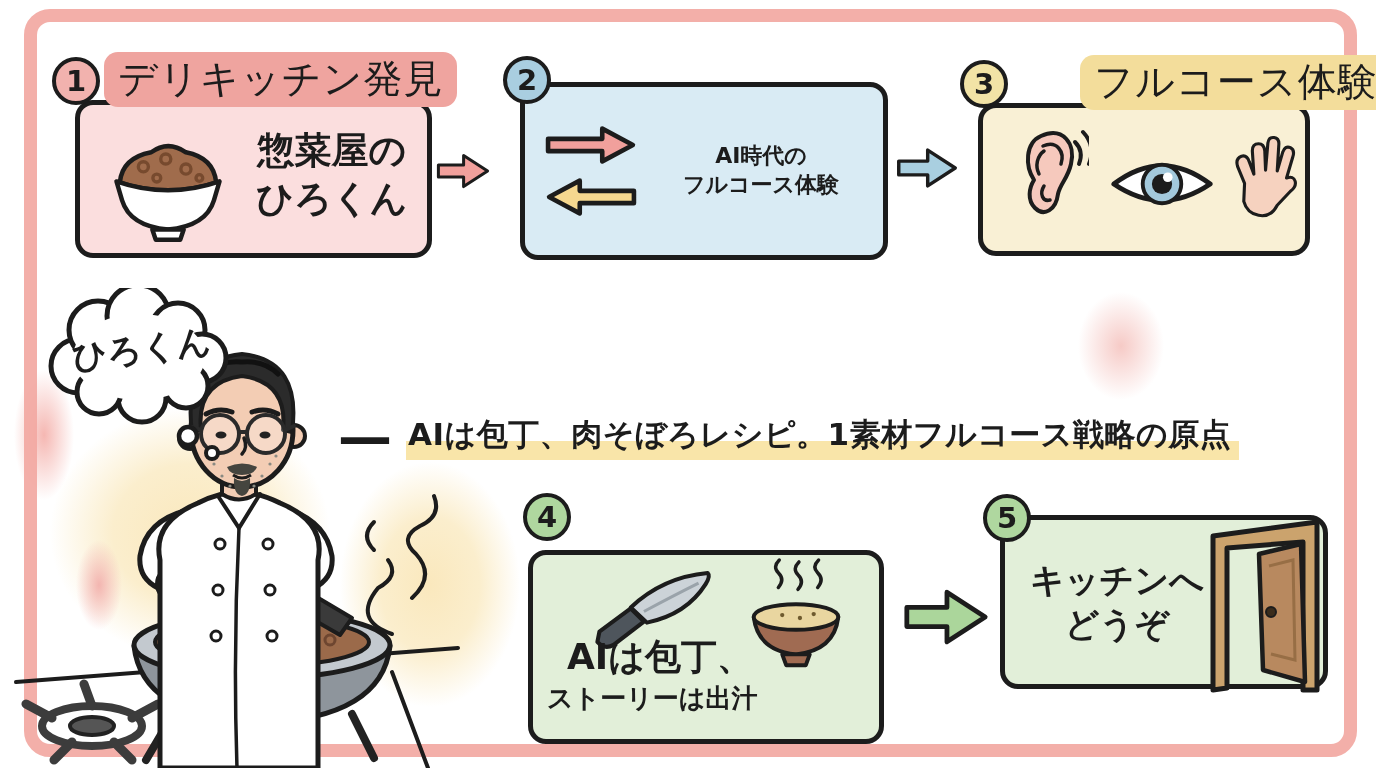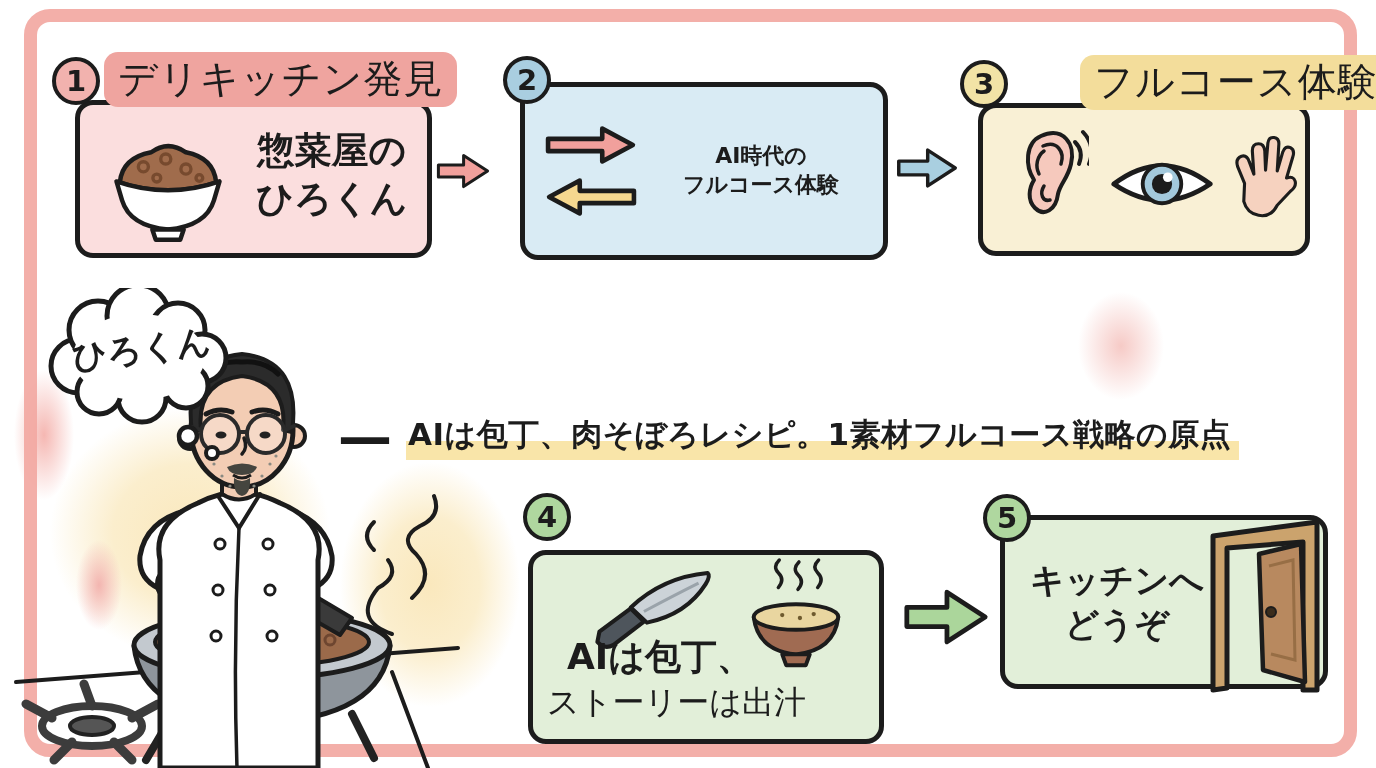--- a/index.html
+++ b/index.html
@@ -81,21 +81,21 @@
   .bubble-label{position:absolute;left:72px;top:326px;width:150px;font-size:34px;font-weight:700;
     transform:rotate(-7deg);z-index:4;}
   
   .chef{position:absolute;left:0px;top:328px;width:470px;height:440px;z-index:1;}
   
   .box4{left:528px;top:518px;width:356px;height:194px;background:var(--box45-fill,#e2efd9);margin-top:32px;}
   .badge4{left:523px;top:493px;background:var(--badge45-fill,#afd79f);}
   .box4-knife{position:absolute;left:52px;top:14px;width:132px;height:86px;}
   .box4-soup{position:absolute;left:204px;top:2px;width:118px;height:122px;}
   .box4-line1{position:absolute;left:34px;top:78px;font-size:36px;font-weight:700;}
-  .box4-line2{position:absolute;left:14px;top:126px;font-size:32px;font-weight:400;white-space:nowrap;}
+  .box4-line2{position:absolute;left:14px;top:126px;font-size:26px;font-weight:700;white-space:nowrap;}
   
   .box5{left:1000px;top:515px;width:328px;height:174px;background:var(--box45-fill,#e2efd9);}
   .badge5{left:983px;top:494px;background:var(--badge45-fill,#afd79f);}
   .box5-text{position:absolute;left:14px;top:38px;width:196px;font-size:34px;}
   .door{position:absolute;left:1203px;top:510px;width:132px;height:186px;z-index:4;}
   svg{display:block;}
 </style>
 </head>
 <body>
 

